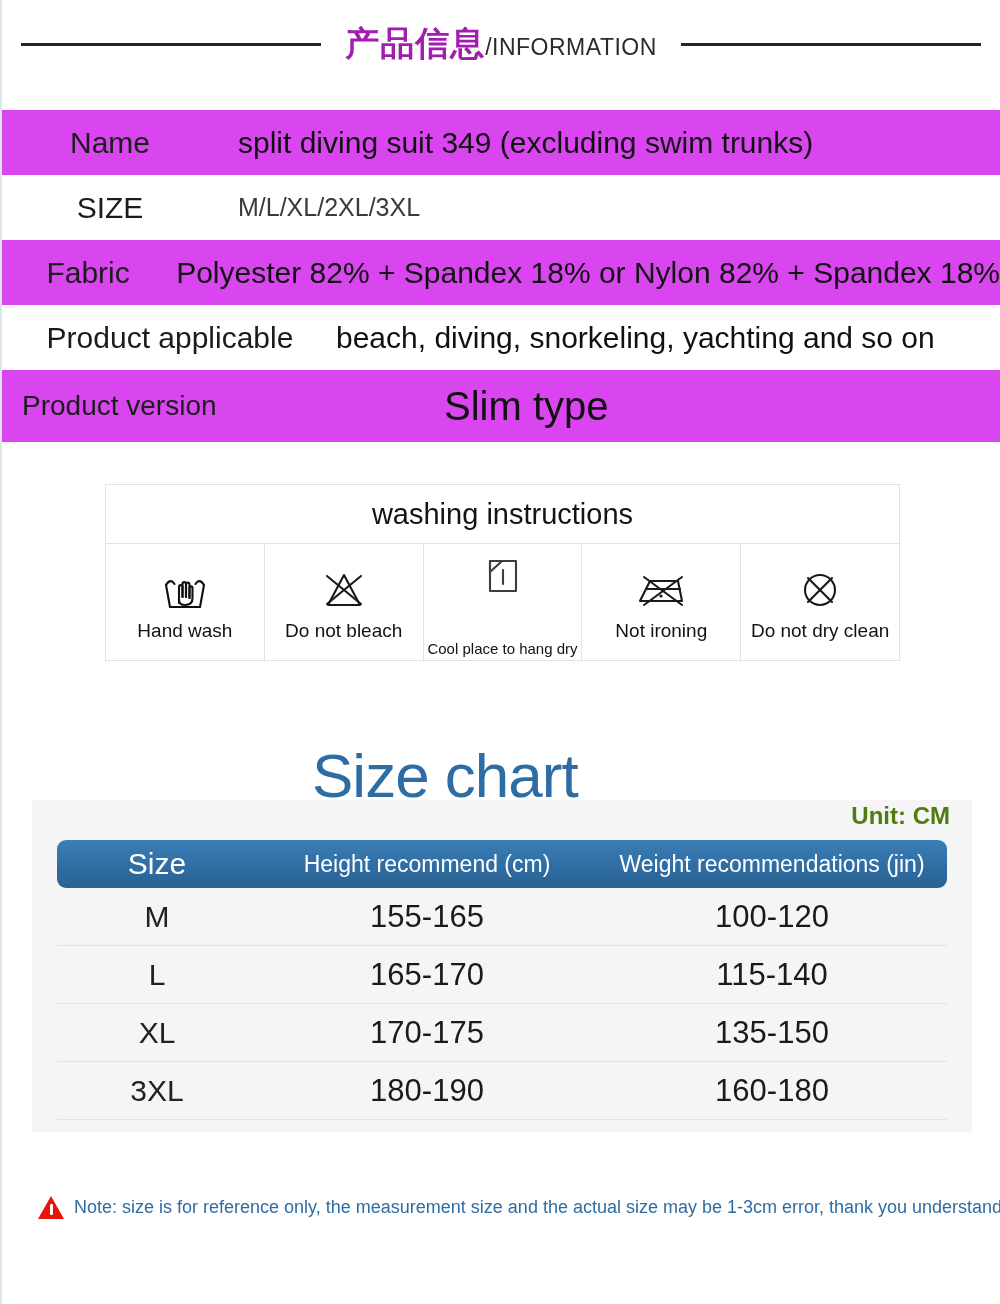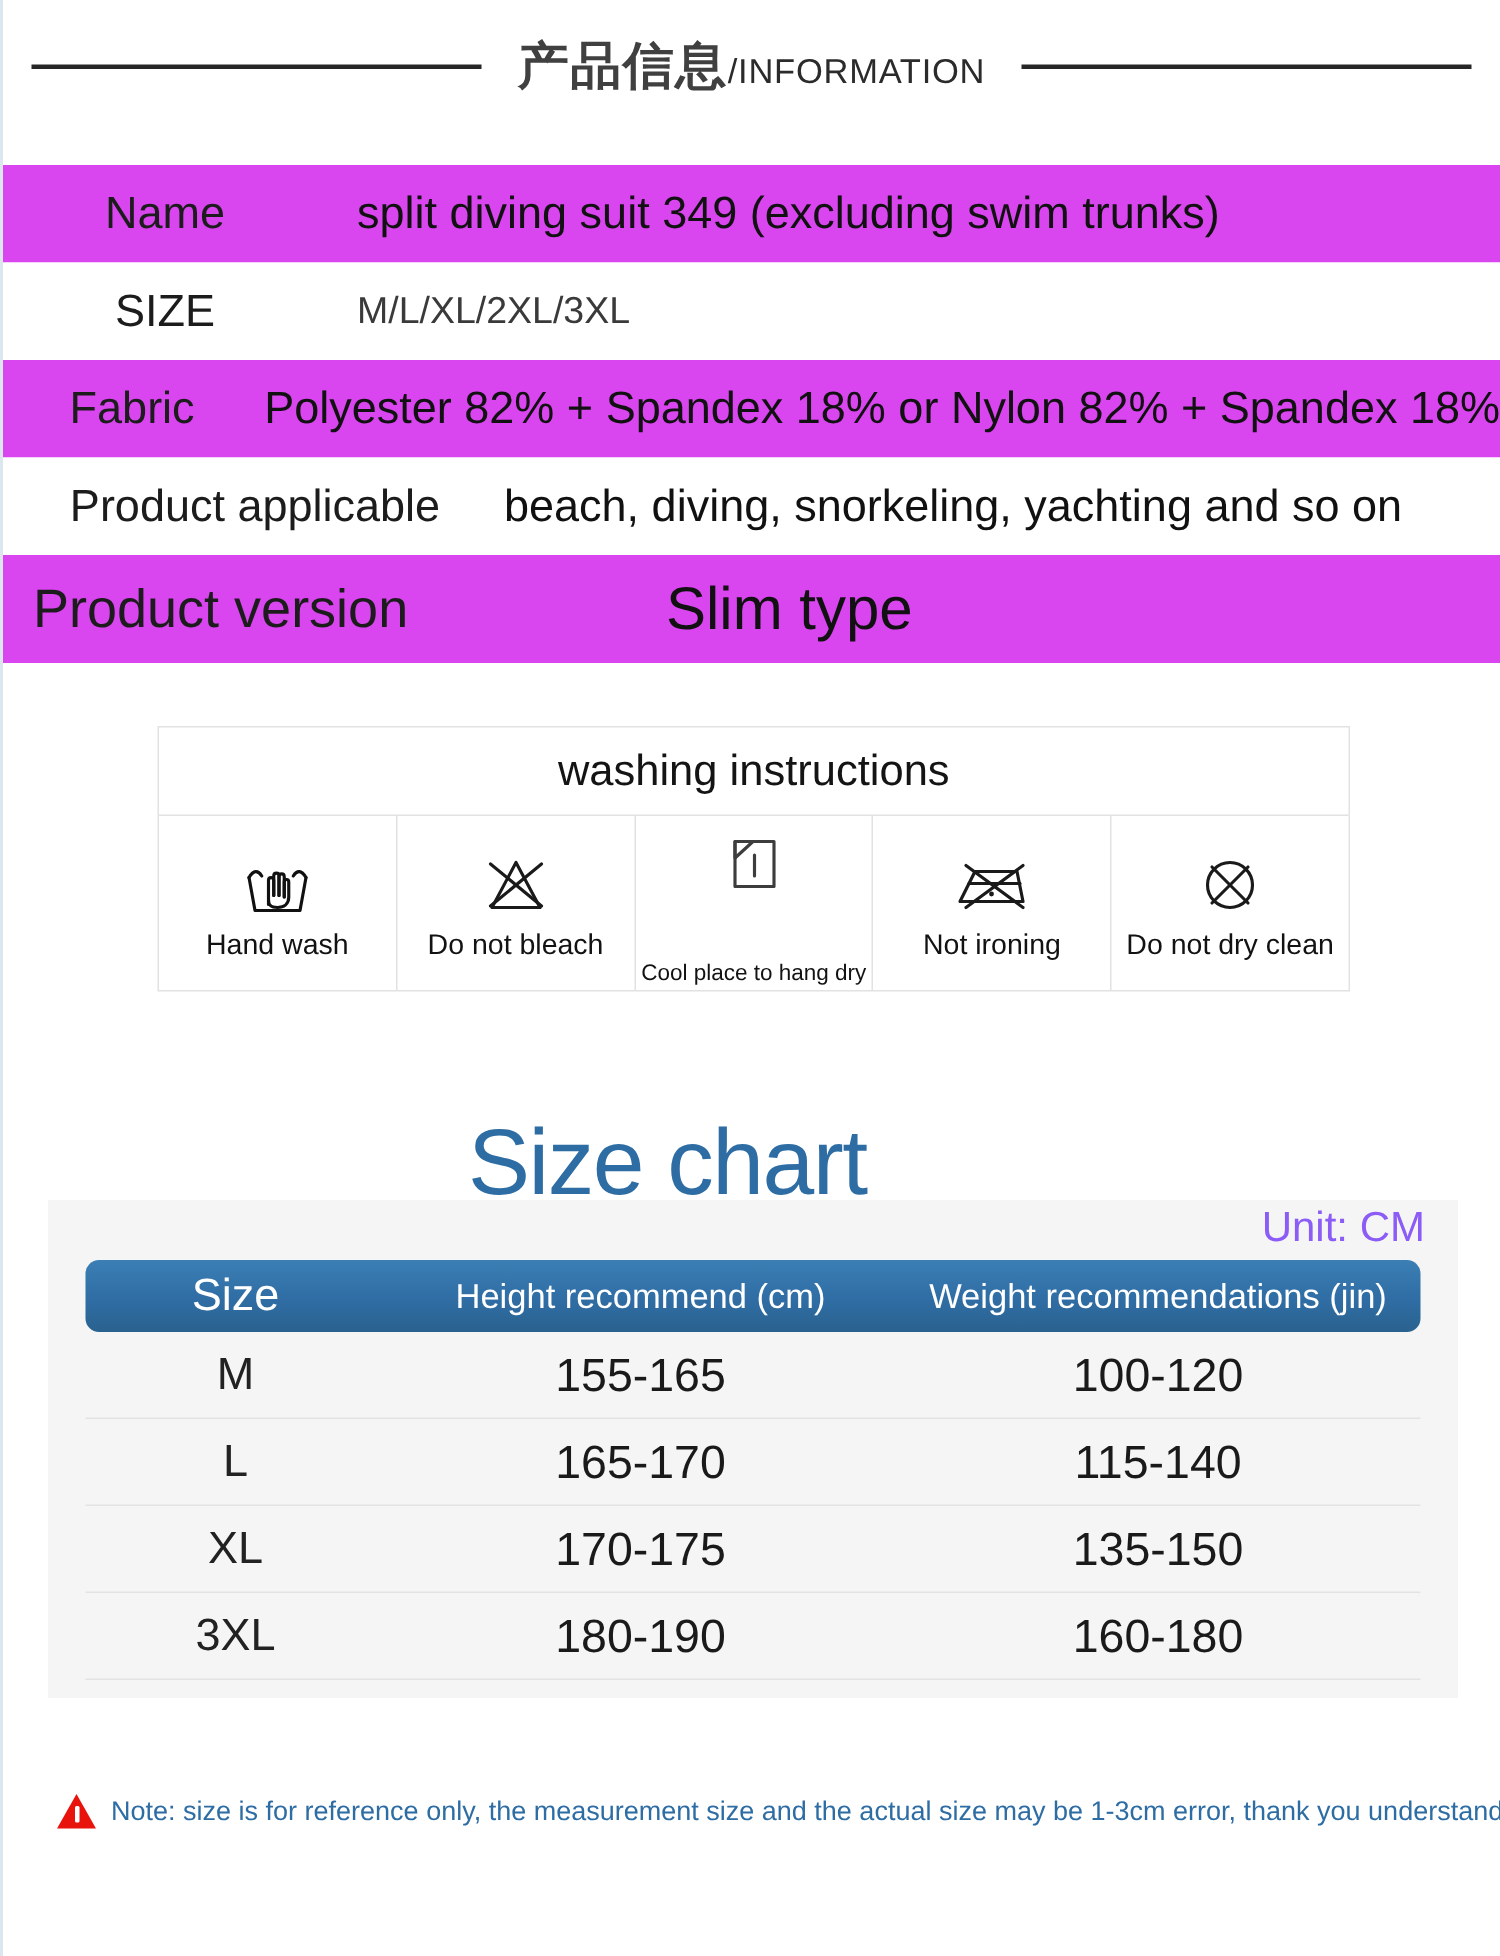--- a/index.html
+++ b/index.html
@@ -39,21 +39,21 @@
   .banner-rule.left  { margin-right: 24px; }
   .banner-rule.right { margin-left: 24px; }
   .banner-text {
     display: flex;
     align-items: baseline;
     white-space: nowrap;
   }
   .banner-cn {
     font-size: 34px;
     font-weight: 700;
-    color: #404040;
+    color: #a21caf;
     letter-spacing: 1px;
   }
   .banner-en {
     font-size: 23px;
     font-weight: 400;
     color: #2b2b2b;
     letter-spacing: 0.5px;
   }
 
   
@@ -89,21 +89,21 @@
   .row-size  .info-label { width: 200px; margin-left: 8px; }
   .row-size  .info-value { margin-left: 28px; font-size: 25px; color: #3a3a3a; }
 
   .row-fabric .info-label { width: 150px; margin-left: 12px; }
   .row-fabric .info-value { margin-left: 14px; }
 
   .row-applicable .info-label { width: 300px; margin-left: 18px; }
   .row-applicable .info-value { margin-left: 16px; }
 
   .row-version { height: 72px; }
-  .row-version .info-label { width: 400px; margin-left: 20px; text-align: left; font-size: 36px; }
+  .row-version .info-label { width: 400px; margin-left: 20px; text-align: left; font-size: 28px; }
   .row-version .info-value { margin-left: 22px; font-size: 40px; }
 
   
   .wash-box {
     position: absolute;
     left: 103px;
     top: 484px;
     width: 795px;
     border: 1px solid #e2e2e2;
     box-sizing: border-box;
@@ -160,22 +160,23 @@
     left: 280px;
     top: -60px;
     font-size: 62px;
     color: #2e6da4;
     letter-spacing: -1px;
   }
   .chart-unit {
     position: absolute;
     right: 22px;
     top: 2px;
-    font-size: 28px;
-    color: #8b5cf6;
+    font-size: 24px;
+    color: #4d7c0f;
+    font-weight: bold;
   }
   .chart-table {
     position: relative;
     margin-top: 40px;
     width: 890px;
     margin-left: 25px;
     border-collapse: collapse;
   }
   .chart-head {
     display: flex;

